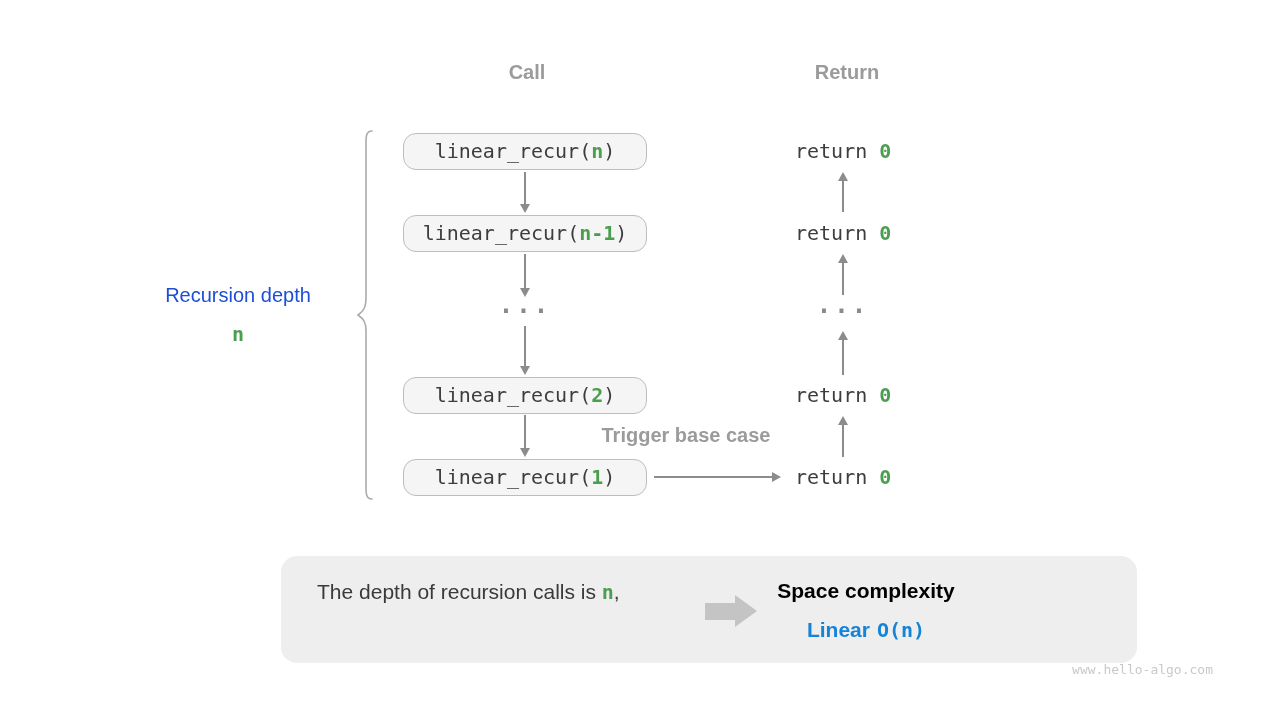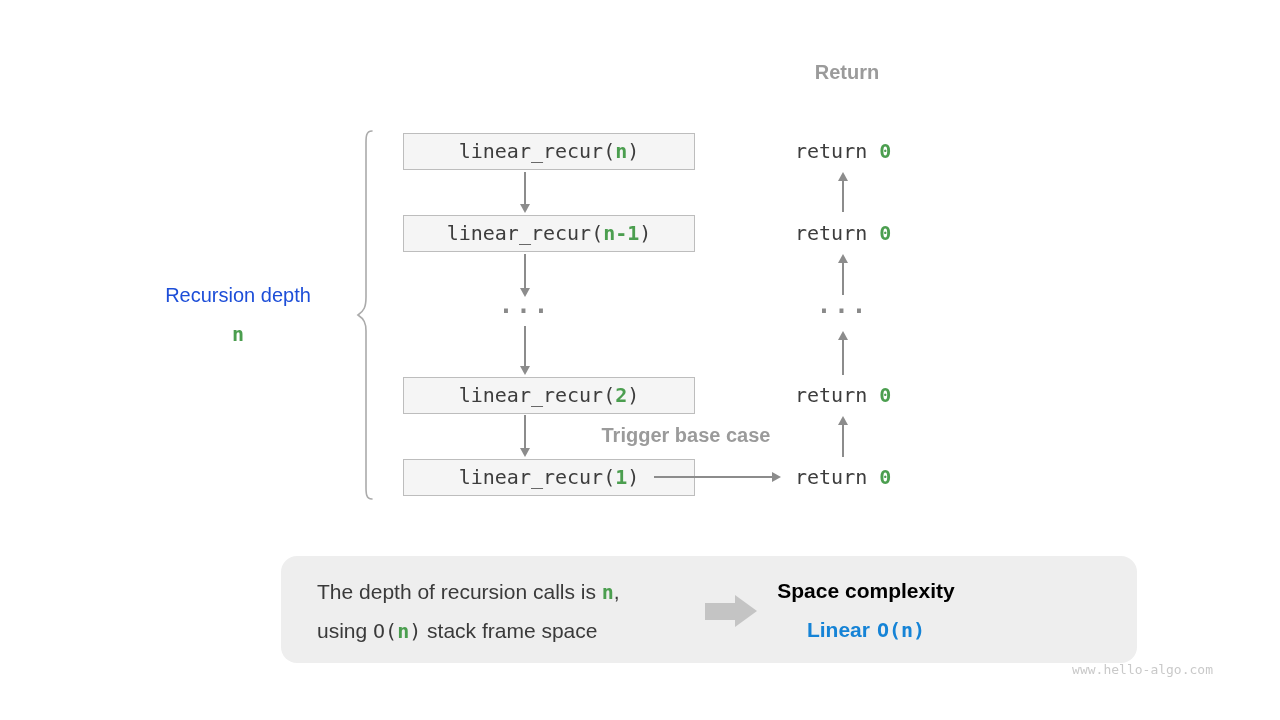--- a/index.html
+++ b/index.html
@@ -9,22 +9,22 @@
     position:relative; width:1280px; height:720px;
     background:#ffffff; overflow:hidden;
   }
   .hdr {
     position:absolute; width:200px; text-align:center;
     font-size:20px; font-weight:bold; color:#9b9b9b;
   }
   .code { font-family:"DejaVu Sans Mono", monospace; }
   .green { color:#4b9e4f; font-weight:bold; }
   .cbox {
-    position:absolute; left:403px; width:292px; height:37px;
-    background:#f5f5f5; border:1.5px solid #bdbdbd; border-radius:0;
+    position:absolute; left:403px; width:244px; height:37px;
+    background:#f5f5f5; border:1.5px solid #bdbdbd; border-radius:13px;
     text-align:center; line-height:34px; font-size:20px; color:#3d3d3d;
   }
   .rlabel {
     position:absolute; left:795px; width:120px; height:24px;
     font-size:20px; line-height:24px; color:#3d3d3d;
   }
   .varrow { position:absolute; width:2px; background:#8c8c8c; }
   .varrow.down::after {
     content:""; position:absolute; bottom:-8px; left:-4px;
     border-left:5px solid transparent; border-right:5px solid transparent;
@@ -90,20 +90,21 @@
     position:absolute; right:67px; top:662px;
     font-family:"DejaVu Sans Mono", monospace; font-size:13px; color:#c9c9c9;
   }
   .brace { position:absolute; left:356px; top:129px; }
 </style>
 </head>
 <body>
 
 <div class="canvas">
 
+  <div class="hdr" style="left:427px; top:61px;">Call</div>
   <div class="hdr" style="left:747px; top:61px;">Return</div>
 
   <svg class="brace" width="20" height="372" viewBox="0 0 20 372">
     <path d="M16,2 C10,2 10,8 10,14 L10,168 C10,178 8,182 2,186 C8,190 10,194 10,202 L10,358 C10,364 10,370 16,370" fill="none" stroke="#ababab" stroke-width="1.6" stroke-linecap="round"></path>
   </svg>
   <div class="depth-label">Recursion depth</div>
   <div class="depth-value green">n</div>
 
   <div class="cbox code" style="top:133px;"><span>linear_recur(</span><span class="green">n</span><span>)</span></div>
   <div class="cbox code" style="top:215px;"><span>linear_recur(</span><span class="green">n-1</span><span>)</span></div>
@@ -127,21 +128,20 @@
   <div class="varrow up" style="left:842px; top:339px; height:36px;"></div>
   <div class="varrow up" style="left:842px; top:424px; height:33px;"></div>
 
   <div class="dots" style="left:813px; top:293px;">...</div>
 
   <div class="harrow" style="left:654px; top:476px; width:118px;"></div>
   <div class="trigger">Trigger base case</div>
 
   <div class="panel">
     <div class="panel-line panel-line1"><span>The depth of recursion calls is </span><span class="code green">n</span><span>,</span></div>
-    <div class="panel-line panel-line2"><span>using </span><span class="code">O(</span><span class="code green">n</span><span class="code">)</span><span> stack frame space</span></div>
     <div class="block-arrow-body"></div>
     <div class="block-arrow-head"></div>
     <div class="panel-right-title">Space complexity</div>
     <div class="panel-right-sub"><span>Linear</span><span class="code"><span>O(</span><span>n</span><span>)</span></span></div>
   </div>
 
   <div class="watermark">www.hello-algo.com</div>
 
 </div>
 

